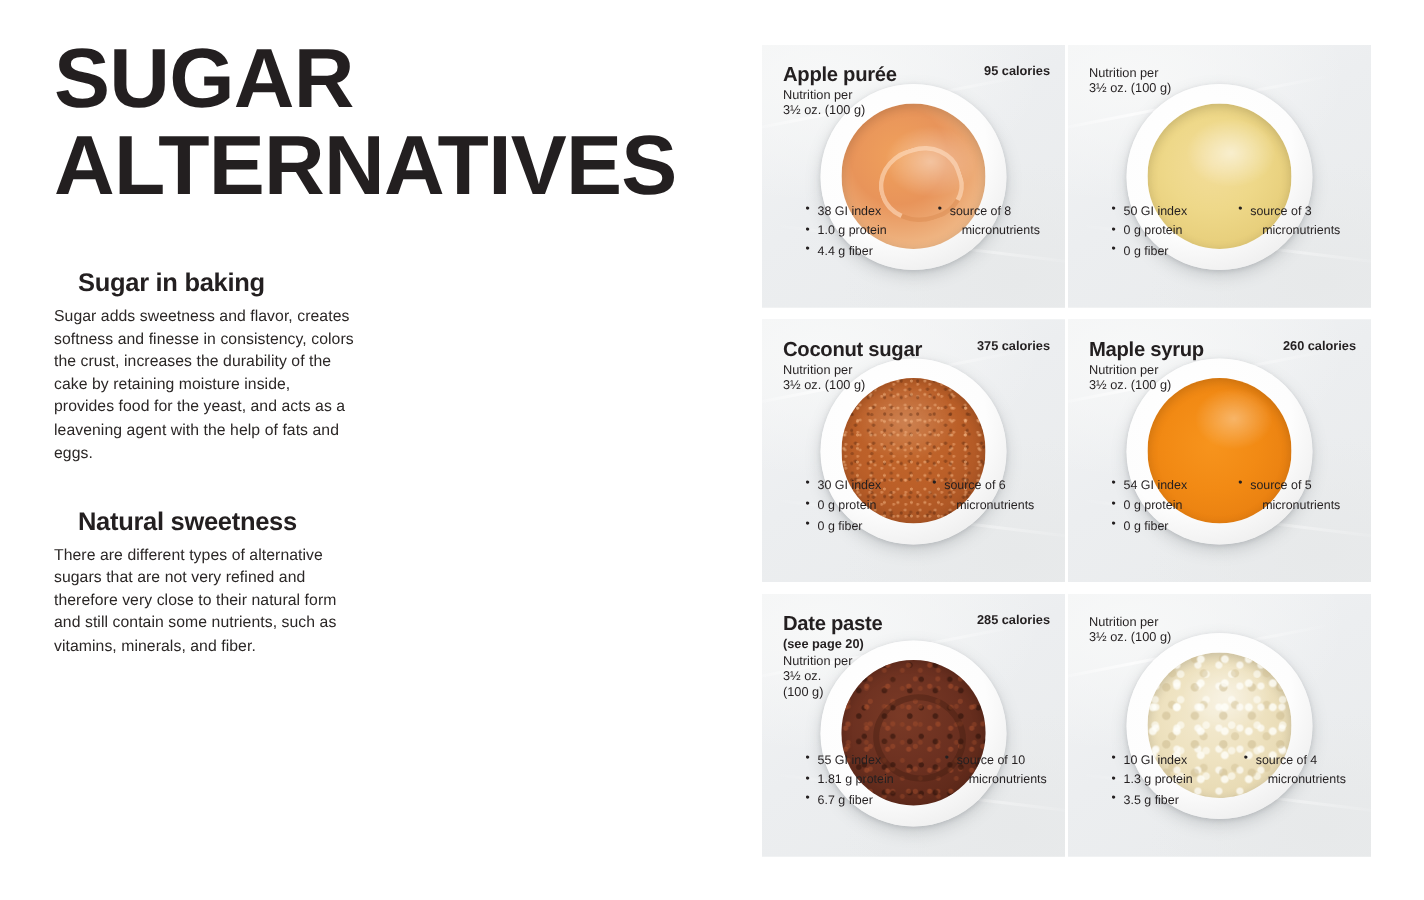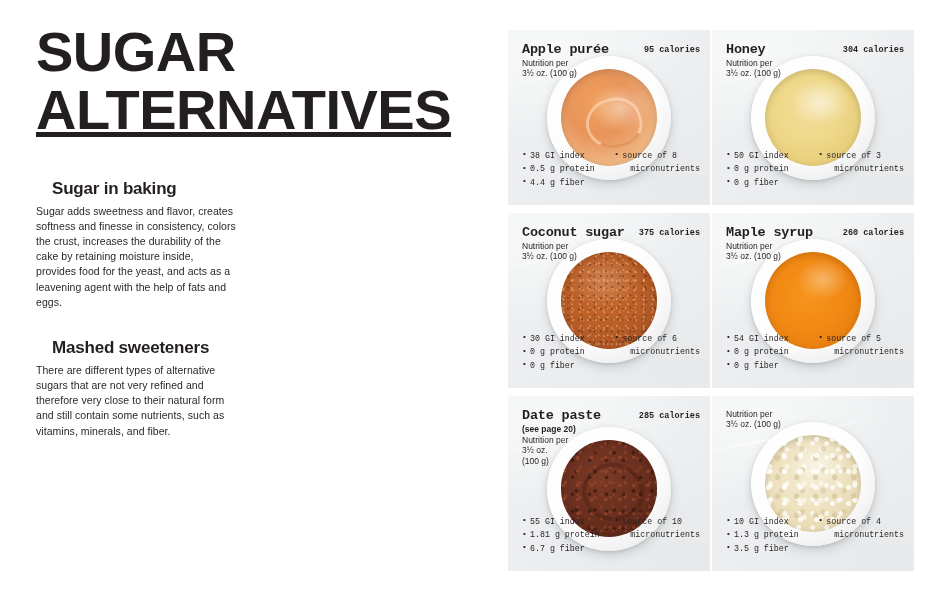--- a/index.html
+++ b/index.html
@@ -32,21 +32,20 @@
     color: #231f20;
     margin: 0;
     text-transform: uppercase;
   }
   .title-line {
     display: block;
     white-space: nowrap;
   }
   .title-line.l2 {
     margin-top: 6px;
-    text-decoration: underline;
   }
 
   .section {
     width: 200px;
   }
   .section.first { margin-top: 44px; }
   .section.second { margin-top: 28px; }
 
   .section-heading {
     font-family: "Liberation Sans", sans-serif;
@@ -239,23 +238,22 @@
   
   .card-head {
     position: absolute;
     left: 14px;
     top: 12px;
     right: 10px;
     z-index: 3;
   }
   .head-row {
     display: flex;
-    align-items: center;
+    align-items: flex-start;
     justify-content: space-between;
-    font-family: Liberation Mono, monospace;
   }
   .card-name {
     font-size: 13.5px;
     font-weight: bold;
     letter-spacing: -0.2px;
     color: #231f20;
     white-space: nowrap;
   }
   .card-calories {
     font-size: 8.5px;
@@ -285,23 +283,22 @@
     position: absolute;
     left: 14px;
     bottom: 16px;
     right: 10px;
     z-index: 3;
     display: flex;
     justify-content: space-between;
   }
   .fact-col {
     list-style: none;
-    margin: 0;
+    margin: 15px;
     padding: 0;
-    font-family: Liberation Mono, monospace;
   }
   .fact-col.right {
     padding-left: 4px;
     max-width: 86px;
   }
   .fact-col li {
     font-size: 8.3px;
     line-height: 1.62;
     color: #231f20;
     position: relative;
@@ -334,21 +331,21 @@
     <span class="title-line l1">SUGAR</span>
     <span class="title-line l2">ALTERNATIVES</span>
   </h1>
 
   <div class="section first">
     <h2 class="section-heading">Sugar in baking</h2>
     <p class="section-body">Sugar adds sweetness and flavor, creates softness and finesse in consistency, colors the crust, increases the durability of the cake by retaining moisture inside, provides food for the yeast, and acts as a leavening agent with the help of fats and eggs.</p>
   </div>
 
   <div class="section second">
-    <h2 class="section-heading">Mashed sweeteners</h2>
+    <h2 class="section-heading">Natural sweetness</h2>
     <p class="section-body">There are different types of alternative sugars that are not very refined and therefore very close to their natural form and still contain some nutrients, such as vitamins, minerals, and fiber.</p>
   </div>
 
 </div>
 
 <div class="cards-grid">
 
   <div class="card">
     <div class="bowl-wrap">
       <div class="bowl"></div>
@@ -362,42 +359,38 @@
         <span class="card-calories">95 calories</span>
       </div>
       <div class="card-sub">
         <span>Nutrition per</span>
         <span>3½ oz. (100 g)</span>
       </div>
     </div>
     <div class="card-facts">
       <ul class="fact-col left">
         <li>38 GI index</li>
-        <li>0.5 g protein</li>
+        <li>1.0 g protein</li>
         <li>4.4 g fiber</li>
       </ul>
       <ul class="fact-col right">
         <li>
           <span>source of 8</span>
           <span class="cont">micronutrients</span>
         </li>
       </ul>
     </div>
   </div>
 
   <div class="card">
     <div class="bowl-wrap">
       <div class="bowl"></div>
       <div class="food honey"></div>
     </div>
     <div class="card-head">
-      <div class="head-row">
-        <span class="card-name">Honey</span>
-        <span class="card-calories">304 calories</span>
-      </div>
       <div class="card-sub">
         <span>Nutrition per</span>
         <span>3½ oz. (100 g)</span>
       </div>
     </div>
     <div class="card-facts">
       <ul class="fact-col left">
         <li>50 GI index</li>
         <li>0 g protein</li>
         <li>0 g fiber</li>

